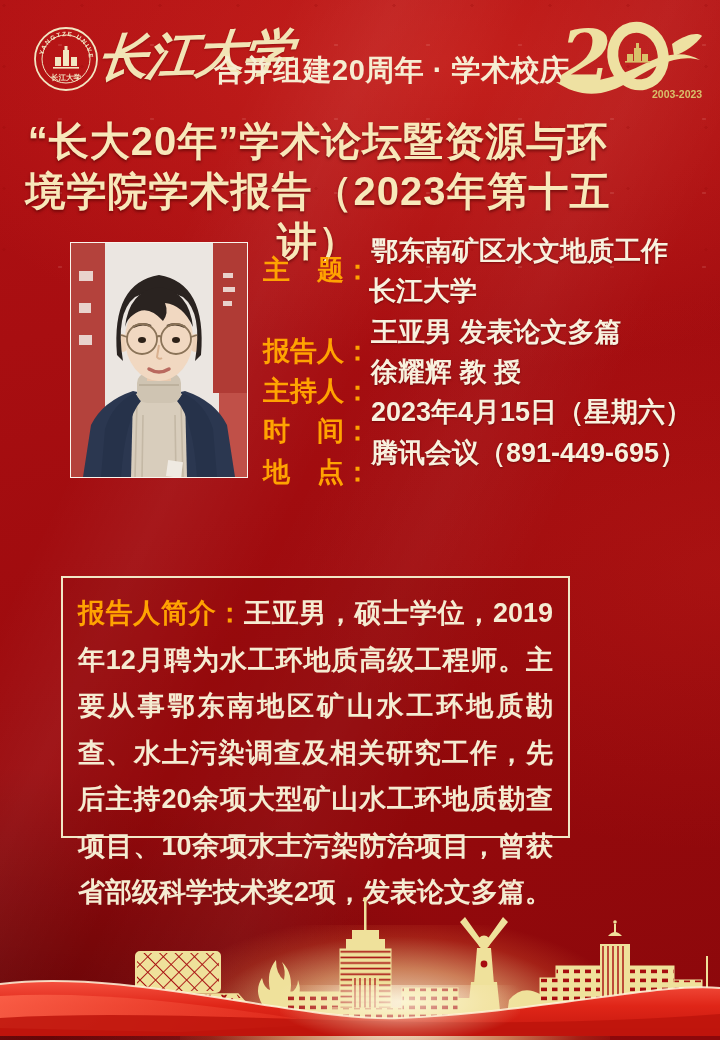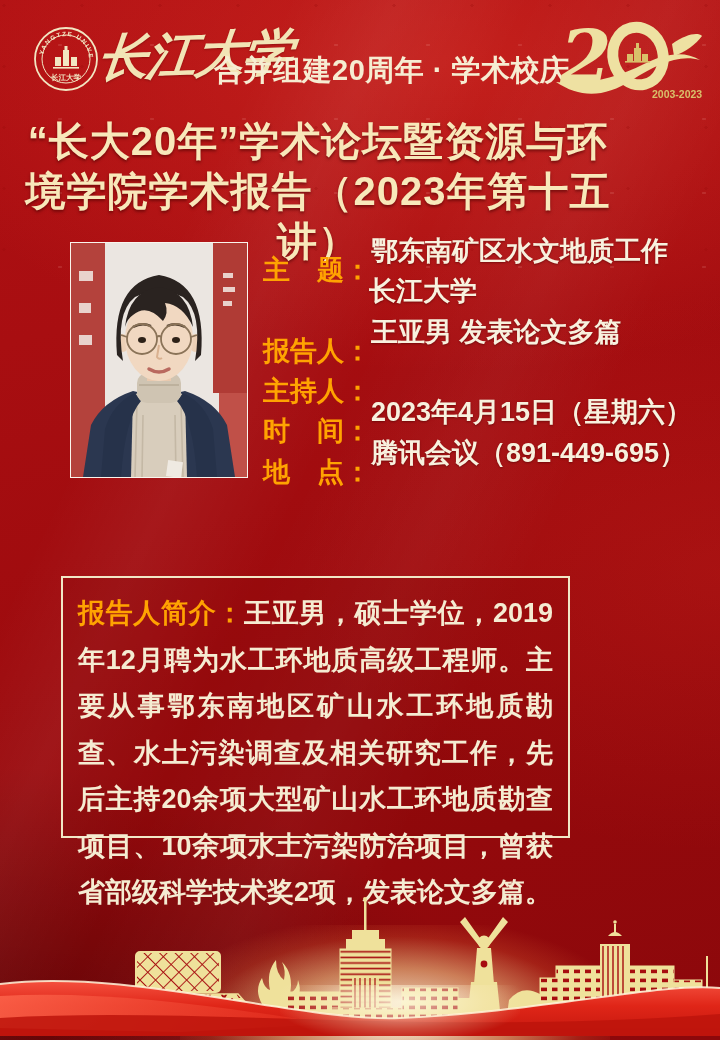--- a/index.html
+++ b/index.html
@@ -183,20 +183,21 @@
     <div class="irow">
       <span class="ispacer"></span>
       <span class="ival">长江大学</span>
     </div>
     <div class="irow">
       <span class="ilabel">报告人：</span>
       <span class="ival">王亚男 发表论文多篇</span>
     </div>
     <div class="irow">
       <span class="ilabel">主持人：</span>
+      <span class="ival">徐耀辉 教 授</span>
     </div>
     <div class="irow">
       <span class="ilabel">时　间：</span>
       <span class="ival">2023年4月15日（星期六）</span>
     </div>
     <div class="irow">
       <span class="ilabel">地　点：</span>
       <span class="ival">腾讯会议（891-449-695）</span>
     </div>
   </div>

